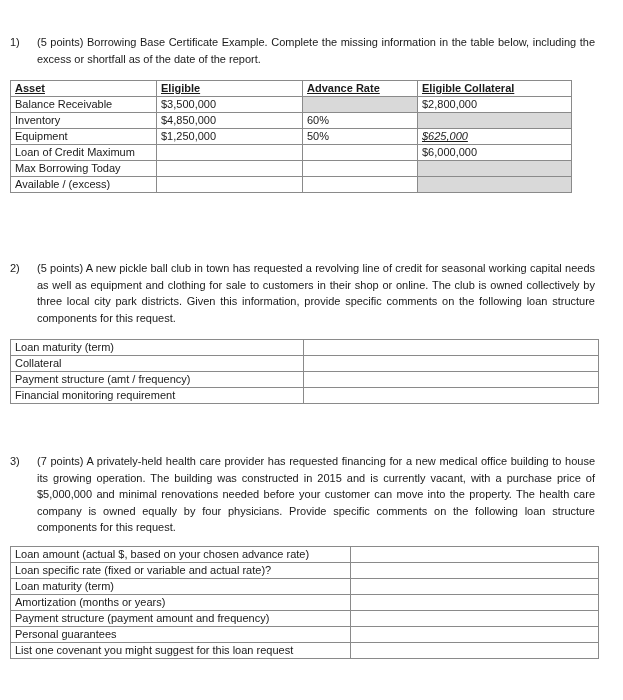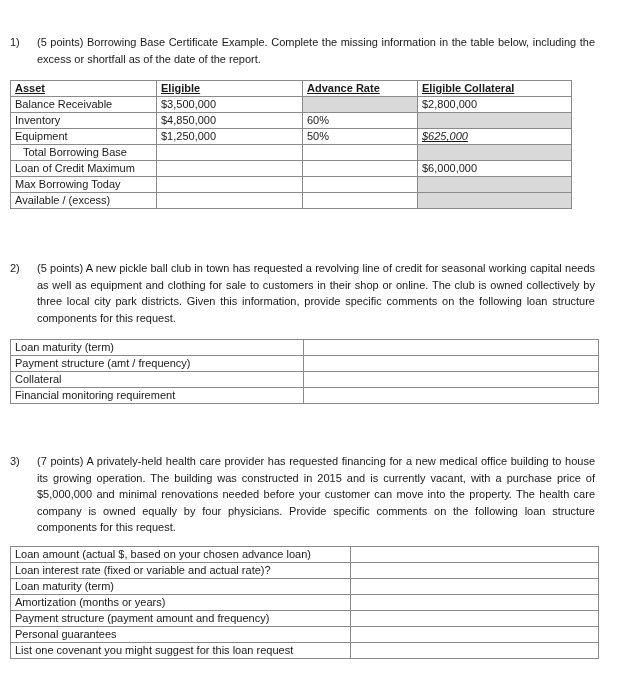--- a/index.html
+++ b/index.html
@@ -60,26 +60,20 @@
     <td>60%</td>
     <td class="gray"></td>
   </tr>
   <tr>
     <td>Equipment</td>
     <td>$1,250,000</td>
     <td>50%</td>
     <td class="ul">$625,000</td>
   </tr>
   <tr>
-    <td class="indent">Total Borrowing Base</td>
-    <td></td>
-    <td></td>
-    <td class="gray"></td>
-  </tr>
-  <tr>
     <td>Loan of Credit Maximum</td>
     <td></td>
     <td></td>
     <td>$6,000,000</td>
   </tr>
   <tr>
     <td>Max Borrowing Today</td>
     <td></td>
     <td></td>
     <td class="gray"></td>
@@ -102,25 +96,25 @@
   <colgroup>
       <col style="width:293px">
       <col style="width:295px">
     </colgroup>
   <tbody>
   <tr>
         <td>Loan maturity (term)</td>
         <td></td>
       </tr>
   <tr>
-        <td>Payment structure (amt / frequency)</td>
+        <td>Collateral</td>
         <td></td>
       </tr>
   <tr>
-        <td>Collateral</td>
+        <td>Payment structure (amt / frequency)</td>
         <td></td>
       </tr>
   <tr>
         <td>Financial monitoring requirement</td>
         <td></td>
       </tr>
 </tbody>
   </table>
 
 <div class="q" style="top:453px;">
@@ -128,25 +122,25 @@
   <span class="txt">(7 points) A privately-held health care provider has requested financing for a new medical office building to house its growing operation.  The building was constructed in 2015 and is currently vacant, with a purchase price of $5,000,000 and minimal renovations needed before your customer can move into the property.  The health care company is owned equally by four physicians.  Provide specific comments on the following loan structure components for this request.</span>
 </div>
 
 <table style="top:546px; width:588px;">
   <colgroup>
       <col style="width:340px">
       <col style="width:248px">
     </colgroup>
   <tbody>
       <tr>
-        <td>Loan amount (actual $, based on your chosen advance loan)</td>
+        <td>Loan amount (actual $, based on your chosen advance rate)</td>
         <td></td>
       </tr>
   <tr>
-        <td>Loan interest rate (fixed or variable and actual rate)?</td>
+        <td>Loan specific rate (fixed or variable and actual rate)?</td>
         <td></td>
       </tr>
   <tr>
         <td>Loan maturity (term)</td>
         <td></td>
       </tr>
   <tr>
         <td>Amortization (months or years)</td>
         <td></td>
       </tr>

